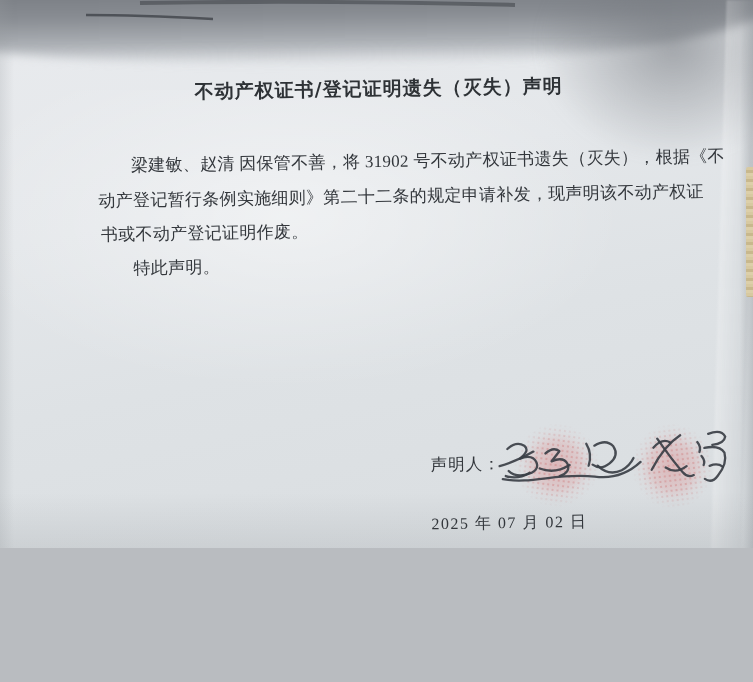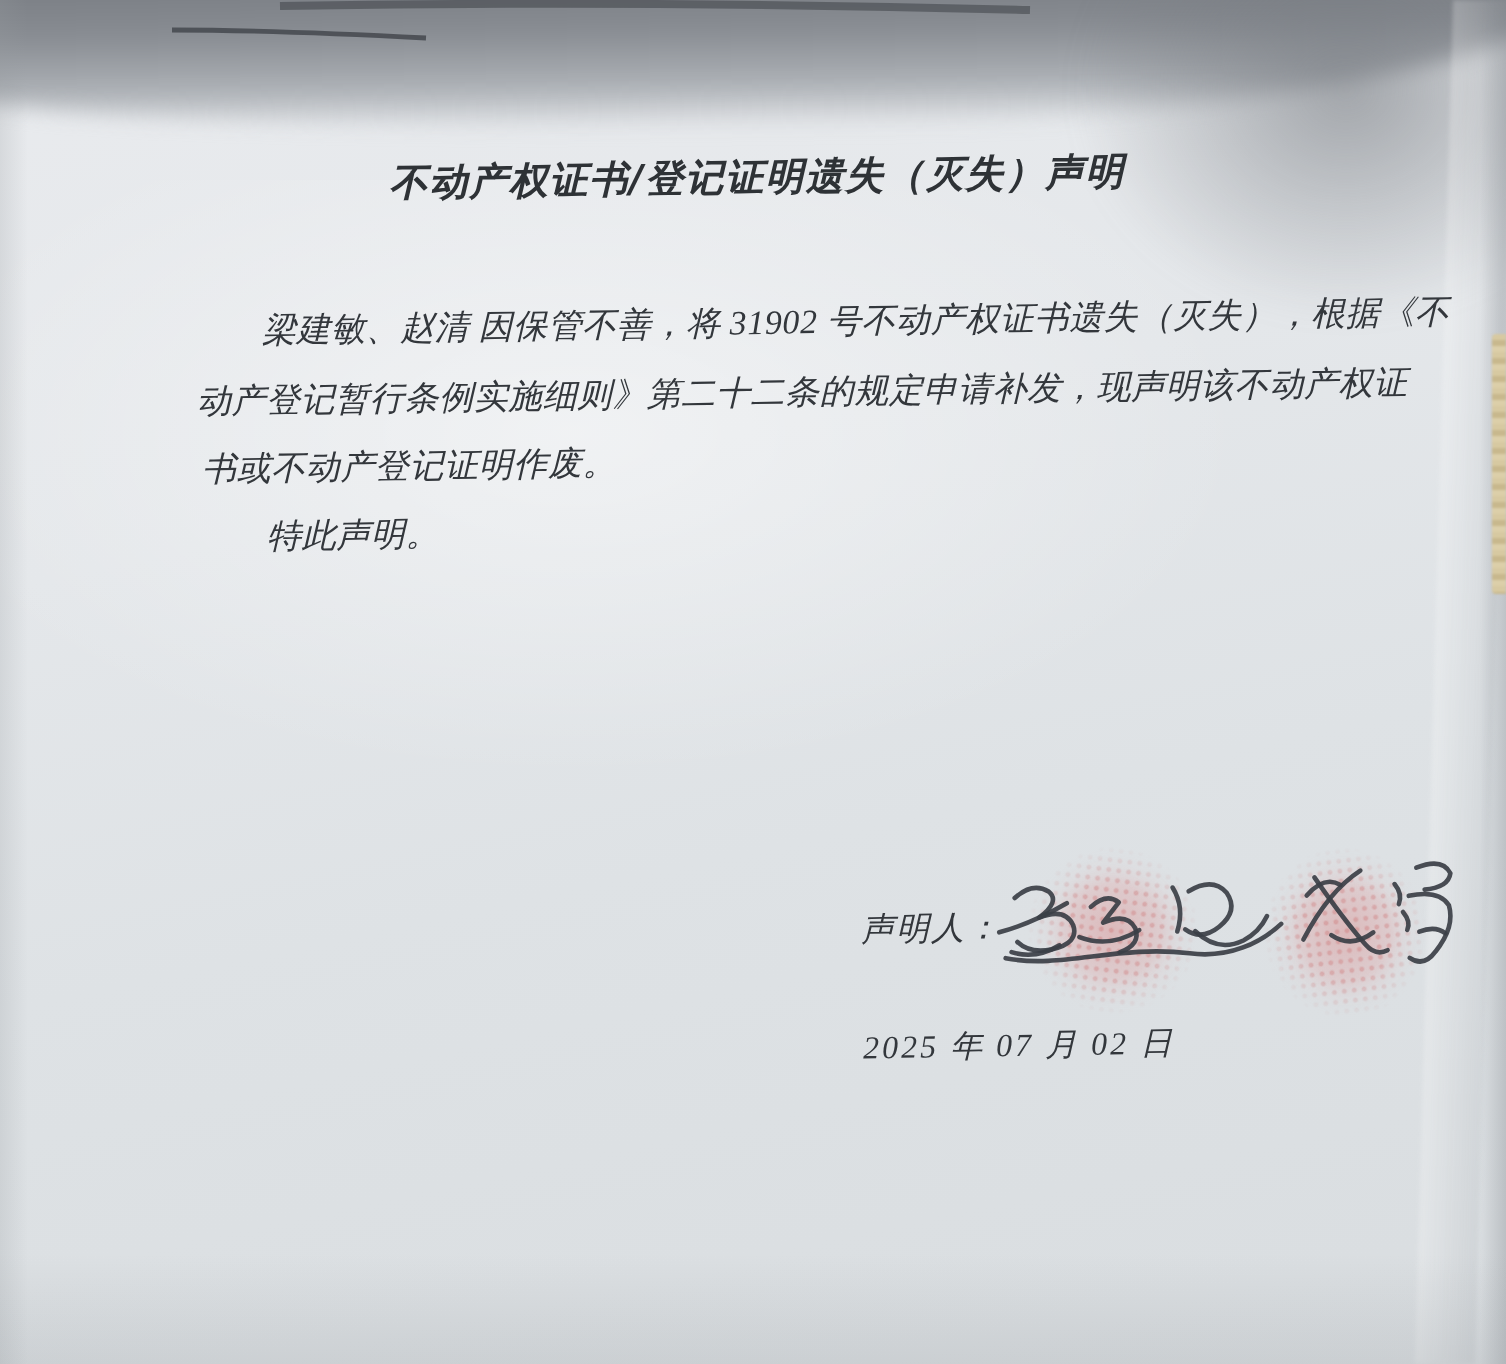--- a/index.html
+++ b/index.html
@@ -2,23 +2,22 @@
 <html><head>
 <meta charset="utf-8">
 <style>
   html,body{margin:0;padding:0;}
   body{
     width:753px;height:682px;overflow:hidden;
     font-family:"Liberation Serif","DejaVu Serif",serif;
     background:#b9bcc0;
   }
   .photo{
-    position:relative;width:753px;height:682px;overflow:hidden;
+    position:relative;width:753px;height:548px;overflow:hidden;
     background:linear-gradient(168deg,#e9ebee 0%,#e4e7ea 35%,#dee2e5 60%,#d9dde0 100%);
-    font-style:italic;
   }
   
   .sheen{
     position:absolute;left:0;top:90px;width:753px;height:420px;
     background:radial-gradient(ellipse 60% 55% at 38% 30%, rgba(255,255,255,0.45), rgba(255,255,255,0) 75%);
     pointer-events:none;
   }
   
   .top-curl{
     position:absolute;left:-22px;top:-16px;width:810px;height:36px;

